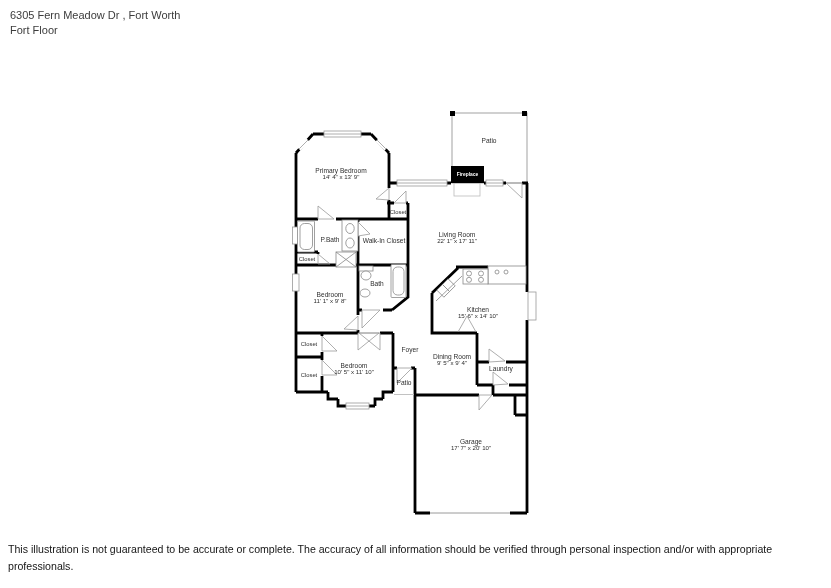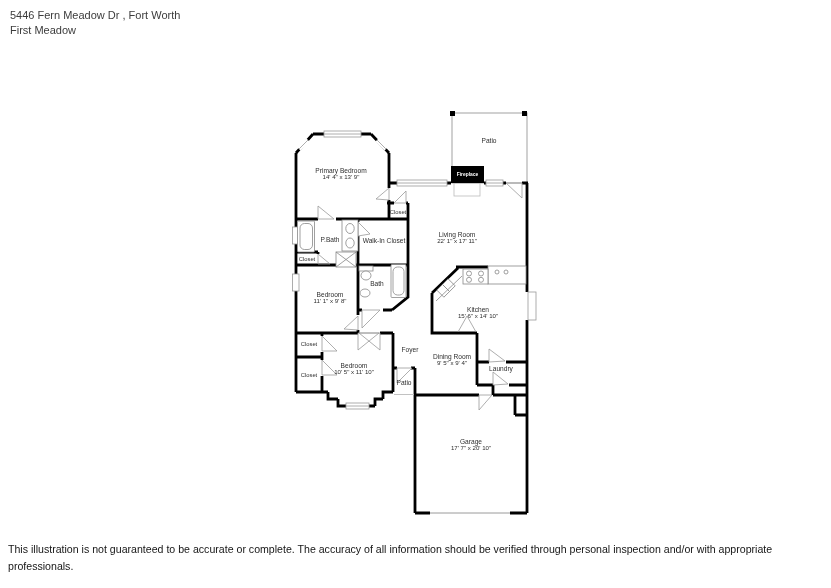--- a/index.html
+++ b/index.html
@@ -17,22 +17,22 @@
   .rd{display:block;font-size:6.1px;}
   .small .rn{font-size:5.8px;}
   .fireplace-label{color:#fff;font-weight:bold;}
   .fireplace-label .rn{font-size:4.9px;}
   .disclaimer{position:absolute;left:8px;top:541px;font-size:10.6px;line-height:17px;color:#151515;}
 </style>
 </head>
 <body>
 
 <div class="header">
-  <div>5446 Fern Meadow Dr , Fort Worth</div>
-  <div>First Meadow</div>
+  <div>6305 Fern Meadow Dr , Fort Worth</div>
+  <div>Fort Floor</div>
 </div>
 
 <svg class="plan-svg" viewBox="0 0 831 588" xmlns="http://www.w3.org/2000/svg">
 
   <g stroke="#aaaaaa" stroke-width="1.1" fill="none">
     <rect x="452" y="113" width="75" height="70"></rect>
   </g>
   <rect x="450" y="111" width="5" height="5" fill="#000"></rect>
   <rect x="522" y="111" width="5" height="5" fill="#000"></rect>
 

